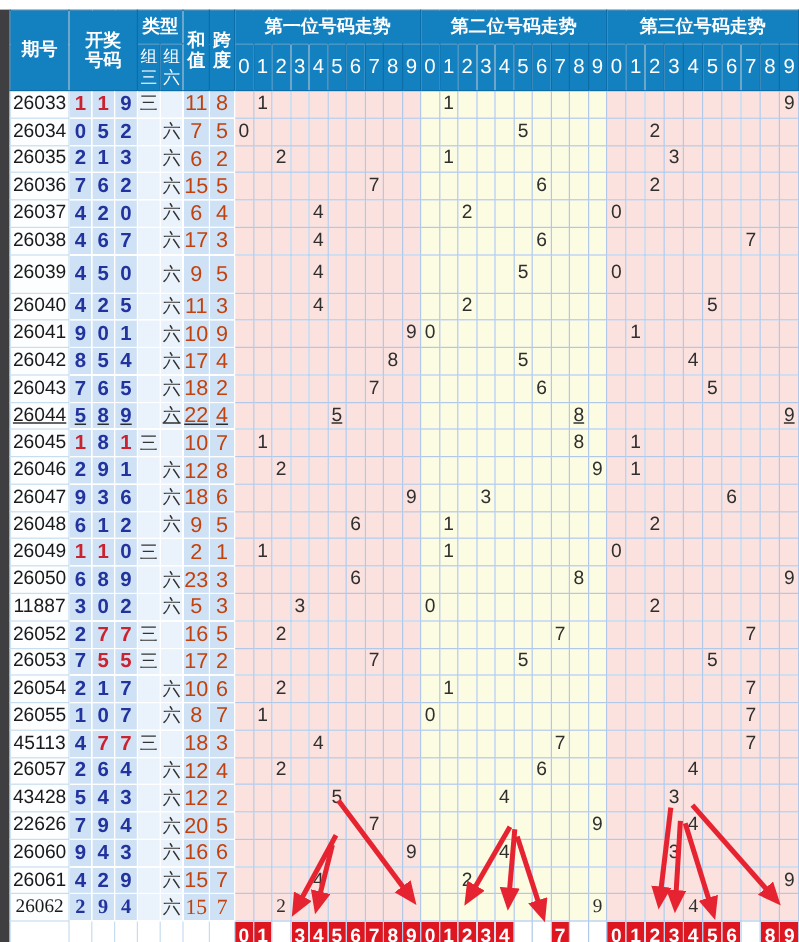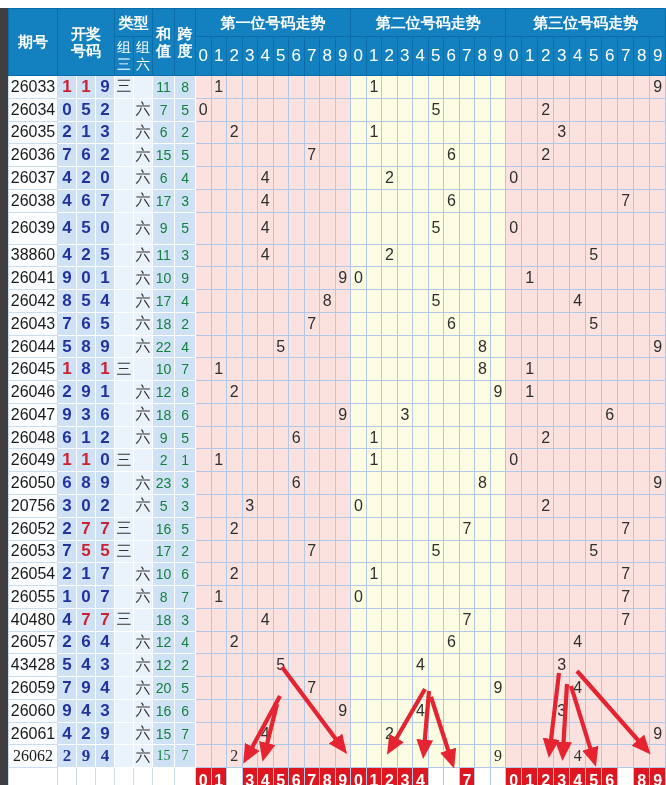--- a/index.html
+++ b/index.html
@@ -22,21 +22,21 @@
   tr.h2 th{height:38px;}
   th.dh{font-size:17px;font-weight:normal;}
   th.sub{font-size:14px;font-weight:normal;line-height:1.2;}
   th .w2{width:34px;margin:9px auto;}
   th .w1{width:17px;margin:0 auto;}
   td.period{background:#fdfeff;border:1px solid var(--period-line);font-size:16px;color:#1a1a1a;}
   td.digit{background:var(--blue-cell);border:1px solid var(--blue-line);
     font-size:17px;font-weight:bold;color:var(--navy);}
   td.digit.rep{color:var(--red-digit);}
   td.type{background:var(--type-bg);border:1px solid var(--blue-line);font-size:15px;color:#333;}
-  td.sumspan{background:var(--blue-cell);border:1px solid var(--blue-line);font-size:14px;color:#15803d;}
+  td.sumspan{background:var(--blue-cell);border:1px solid var(--blue-line);font-size:18px;color:#c2410c;}
   td.trend{border:1px solid var(--grid);font-size:16px;color:var(--dark-text);}
   td.s0,td.s2{background:var(--pink);}
   td.s1{background:var(--yellow);}
   tr.bottom td{height:26px;border:1px solid var(--grid);background:#ffffff;}
   tr.bottom td.blank{border:1px solid var(--period-line);}
   tr.bottom td.hot{background:var(--red-cell);color:#ffffff;font-size:16px;font-weight:bold;}
   #arrows{position:absolute;left:0;top:0;width:666px;height:785px;pointer-events:none;}
 </style>
 </head>
 <body>
@@ -416,21 +416,21 @@
           <td class="trend s2"></td>
           <td class="trend s2"></td>
           <td class="trend s2"></td>
           <td class="trend s2"></td>
           <td class="trend s2"></td>
           <td class="trend s2"></td>
           <td class="trend s2"></td>
           <td class="trend s2"></td>
         </tr>
         <tr style="height: 22.77px;">
-          <td class="period">38860</td>
+          <td class="period">26040</td>
           <td class="digit">4</td>
           <td class="digit">2</td>
           <td class="digit">5</td>
           <td class="type"></td>
           <td class="type">六</td>
           <td class="sumspan">11</td>
           <td class="sumspan">3</td>
           <td class="trend s0"></td>
           <td class="trend s0"></td>
           <td class="trend s0"></td>
@@ -575,21 +575,21 @@
           <td class="trend s2"></td>
           <td class="trend s2"></td>
           <td class="trend s2"></td>
           <td class="trend s2"></td>
           <td class="trend s2">5</td>
           <td class="trend s2"></td>
           <td class="trend s2"></td>
           <td class="trend s2"></td>
           <td class="trend s2"></td>
         </tr>
-        <tr style="height: 22.77px;">
+        <tr style="height: 22.77px; text-decoration: underline;">
           <td class="period">26044</td>
           <td class="digit">5</td>
           <td class="digit">8</td>
           <td class="digit">9</td>
           <td class="type"></td>
           <td class="type">六</td>
           <td class="sumspan">22</td>
           <td class="sumspan">4</td>
           <td class="trend s0"></td>
           <td class="trend s0"></td>
@@ -856,21 +856,21 @@
           <td class="trend s2"></td>
           <td class="trend s2"></td>
           <td class="trend s2"></td>
           <td class="trend s2"></td>
           <td class="trend s2"></td>
           <td class="trend s2"></td>
           <td class="trend s2"></td>
           <td class="trend s2">9</td>
         </tr>
         <tr style="height: 22.77px;">
-          <td class="period">20756</td>
+          <td class="period">11887</td>
           <td class="digit">3</td>
           <td class="digit">0</td>
           <td class="digit">2</td>
           <td class="type"></td>
           <td class="type">六</td>
           <td class="sumspan">5</td>
           <td class="sumspan">3</td>
           <td class="trend s0"></td>
           <td class="trend s0"></td>
           <td class="trend s0"></td>
@@ -1056,21 +1056,21 @@
           <td class="trend s2"></td>
           <td class="trend s2"></td>
           <td class="trend s2"></td>
           <td class="trend s2"></td>
           <td class="trend s2"></td>
           <td class="trend s2">7</td>
           <td class="trend s2"></td>
           <td class="trend s2"></td>
         </tr>
         <tr style="height: 22.77px;">
-          <td class="period">40480</td>
+          <td class="period">45113</td>
           <td class="digit">4</td>
           <td class="digit rep">7</td>
           <td class="digit rep">7</td>
           <td class="type">三</td>
           <td class="type"></td>
           <td class="sumspan">18</td>
           <td class="sumspan">3</td>
           <td class="trend s0"></td>
           <td class="trend s0"></td>
           <td class="trend s0"></td>
@@ -1176,21 +1176,21 @@
           <td class="trend s2"></td>
           <td class="trend s2">3</td>
           <td class="trend s2"></td>
           <td class="trend s2"></td>
           <td class="trend s2"></td>
           <td class="trend s2"></td>
           <td class="trend s2"></td>
           <td class="trend s2"></td>
         </tr>
         <tr style="height: 22.77px;">
-          <td class="period">26059</td>
+          <td class="period">22626</td>
           <td class="digit">7</td>
           <td class="digit">9</td>
           <td class="digit">4</td>
           <td class="type"></td>
           <td class="type">六</td>
           <td class="sumspan">20</td>
           <td class="sumspan">5</td>
           <td class="trend s0"></td>
           <td class="trend s0"></td>
           <td class="trend s0"></td>

